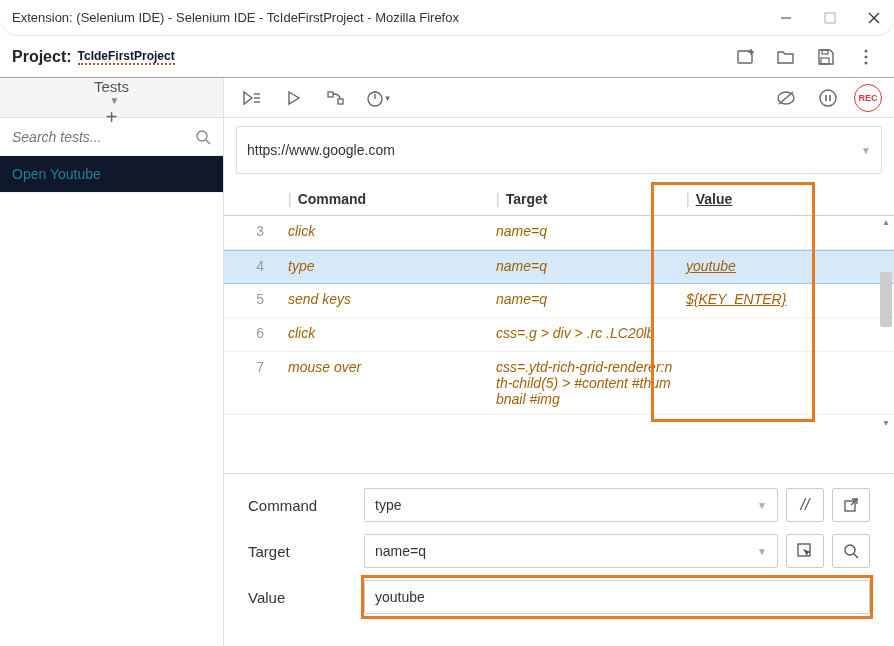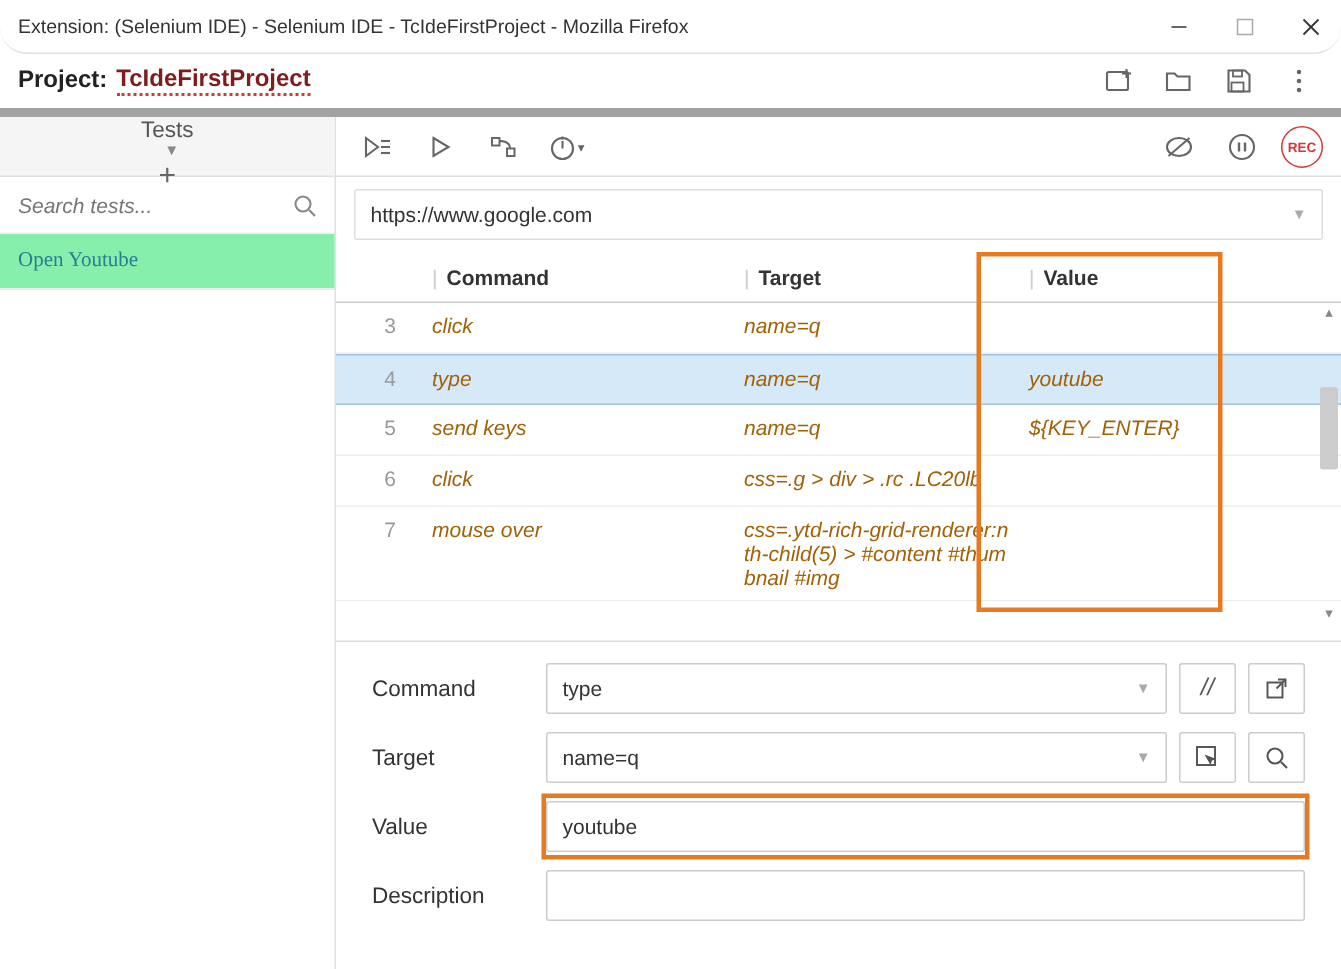--- a/index.html
+++ b/index.html
@@ -5,60 +5,60 @@
 * { box-sizing: border-box; margin: 0; padding: 0; font-family: -apple-system, BlinkMacSystemFont, "Segoe UI", Arial, sans-serif; }
 body { width: 894px; height: 646px; background: #fff; overflow: hidden; }
 
 
 .titlebar { height: 36px; display: flex; align-items: center; padding: 0 12px; border-bottom: 1px solid #e0e0e0; border-radius: 18px; }
 .titlebar-text { font-size: 13px; color: #333; flex: 1; }
 .winbtns { display: flex; gap: 28px; }
 .winbtn { width: 16px; height: 16px; display: flex; align-items: center; justify-content: center; cursor: pointer; color: #333; }
 
 
-.projectbar { height: 42px; display: flex; align-items: center; padding: 0 12px; border-bottom: 6px solid #a3a3a3; }
+.projectbar { height: 42px; display: flex; align-items: center; padding: 0 12px; border-bottom: 1px solid #a3a3a3; }
 .project-label { font-size: 16px; font-weight: 600; color: #222; }
-.project-name { font-size: 16px; font-weight: 600; color: #7f1d1d; margin-left: 6px; border-bottom: 2px dotted #d63838; }
+.project-name { font-size: 12px; font-weight: 600; color: #0f172a; margin-left: 6px; border-bottom: 2px dotted #d63838; }
 .projectbar .spacer { flex: 1; }
 .projectbar .iconbtn { width: 32px; height: 32px; display: flex; align-items: center; justify-content: center; margin-left: 8px; cursor: pointer; color: #555; }
 
 
 .main { display: flex; height: 568px; }
 .sidebar { width: 224px; border-right: 1px solid #e0e0e0; display: flex; flex-direction: column; }
 .tests-header { height: 40px; display: flex; align-items: center; padding: 0 12px; background: #f5f5f5; border-bottom: 1px solid #e0e0e0; flex-direction: column; }
 .tests-label { font-size: 15px; color: #555; }
 .chev { margin-left: 6px; color: #888; font-size: 10px; }
 .tests-header .spacer { flex: 1; }
 .add-test { font-size: 20px; color: #666; cursor: pointer; }
 .search-tests { height: 38px; display: flex; align-items: center; padding: 0 12px; border-bottom: 1px solid #eee; }
 .search-tests input { flex: 1; border: none; outline: none; font-size: 14px; color: #999; font-style: italic; }
 .search-tests .mag { color: #888; }
 .test-list { flex: 1; }
-.test-item { padding: 10px 12px; font-size: 14px; color: #297e93; background: #86efac; border-bottom: 1px solid #eee; cursor: pointer; font-family: Liberation Serif, serif; }
+.test-item { padding: 10px 12px; font-size: 14px; color: #297e93; background: #0f172a; border-bottom: 1px solid #eee; cursor: pointer; }
 
 
 .rightpanel { flex: 1; display: flex; flex-direction: column; }
 .toolbar { height: 40px; display: flex; align-items: center; padding: 0 12px; border-bottom: 1px solid #e0e0e0; }
 .toolbar .tb { width: 32px; height: 32px; display: flex; align-items: center; justify-content: center; margin-right: 10px; color: #555; cursor: pointer; }
 .toolbar .spacer { flex: 1; }
 .rec { width: 28px; height: 28px; border: 1.5px solid #d63838; border-radius: 50%; display: flex; align-items: center; justify-content: center; font-size: 9px; font-weight: bold; color: #d63838; cursor: pointer; }
 
 
 .urlbar { padding: 8px 12px; }
-.urlinput { width: 100%; height: 34px; border: 1px solid #ddd; border-radius: 2px; padding: 0 10px; font-size: 14px; color: #333; display: flex; align-items: center; }
+.urlinput { width: 100%; height: 48px; border: 1px solid #ddd; border-radius: 2px; padding: 0 10px; font-size: 14px; color: #333; display: flex; align-items: center; }
 .urlinput .spacer { flex: 1; }
 .urlinput .dd { color: #aaa; font-size: 10px; }
 
 
 .table-container { flex: 1; position: relative; overflow: hidden; }
 .table-header { display: flex; height: 34px; align-items: center; border-bottom: 1px solid #ccc; font-size: 14px; font-weight: 600; color: #333; }
 .col-num { width: 54px; text-align: right; padding-right: 14px; color: #999; font-weight: normal; }
 .col-cmd { width: 190px; padding-left: 10px; }
 .col-tgt { width: 190px; padding-left: 4px; margin-left: 24px; }
-.col-val { flex: 1; padding-left: 4px; }
+.col-val { flex: 1; padding-left: 4px; text-decoration: underline; }
 .hdr-sep { color: #ccc; padding-right: 6px; font-weight: normal; }
 
 .table-rows { overflow-y: auto; }
 .row { display: flex; border-bottom: 1px solid #eee; font-size: 14px; min-height: 34px; align-items: flex-start; padding-top: 7px; padding-bottom: 7px; }
 .row.selected { background: #d6e9f8; border-top: 1px solid #a0c4e0; border-bottom: 1px solid #a0c4e0; }
 .row .col-num { color: #999; font-style: normal; }
 .row .col-cmd, .row .col-tgt, .row .col-val { color: #a16207; font-style: italic; }
 .row .col-tgt { word-break: break-all; padding-right: 8px; }
 
 .highlight-box { position: absolute; border: 3px solid #e67a22; pointer-events: none; }
@@ -304,19 +304,15 @@
             </div>
         </div>
       </div>
       <div class="form-row" style="position:relative;">
         <div class="form-label">Value</div>
         <div class="form-input">
             <span>youtube</span>
           </div>
         <div style="position:absolute; left:113px; top:-5px; right:-3px; bottom:-5px; border:3px solid #e67a22; pointer-events:none;"></div>
       </div>
-      <div class="form-row">
-        <div class="form-label">Description</div>
-        <div class="form-input"></div>
-      </div>
     </div>
   </div>
 </div>
 
 </body></html>

